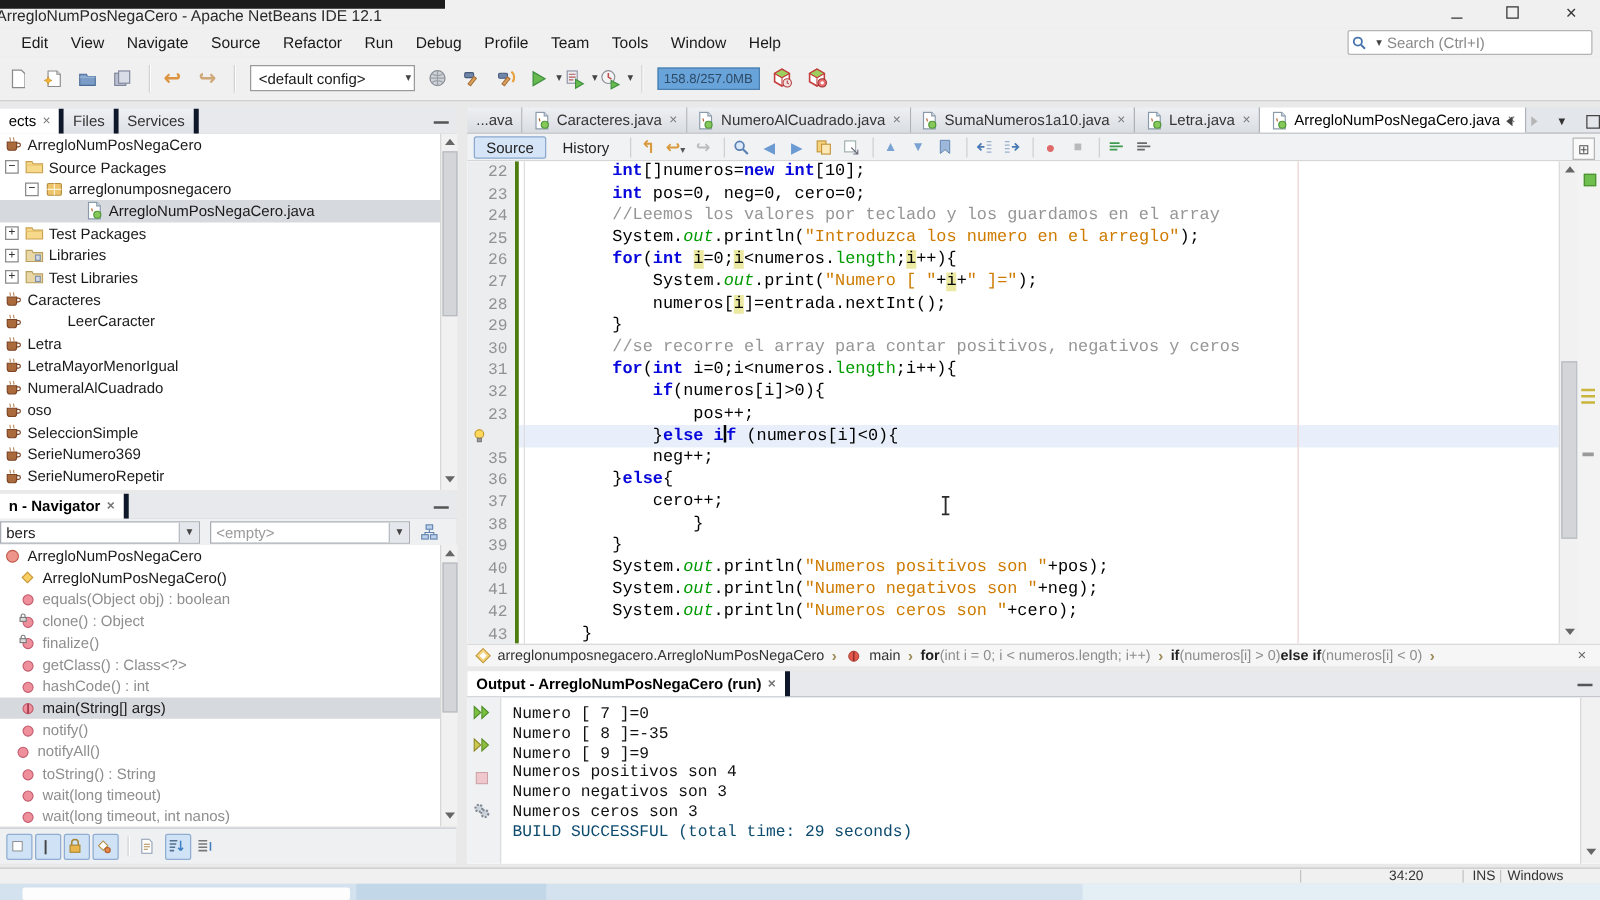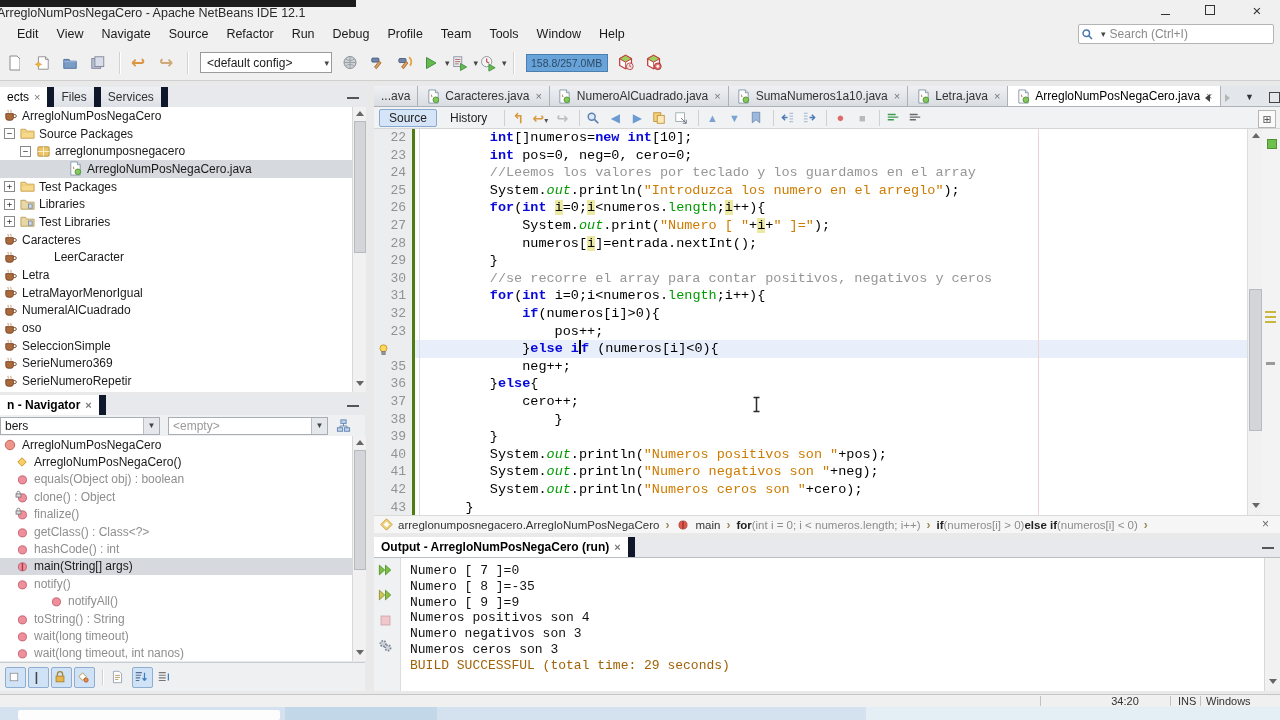--- a/index.html
+++ b/index.html
@@ -18,21 +18,21 @@
   #searchbox{left:1078px;top:24px;width:194px;height:18px;background:#fff;border:1px solid #b4b4b4;border-radius:2px;display:flex;align-items:center;font-size:12px;color:#8a8a8a;}
   #searchbox .ph{margin-left:4px;}
   #toolbar{left:0;top:45px;width:1280px;height:36px;background:#f0f0f0;border-bottom:1px solid #cfcfcf;display:flex;align-items:center;box-sizing:border-box;padding-left:2px;}
   .tbtn{height:26px;min-width:26px;display:flex;align-items:center;justify-content:center;margin:0 1px;}
   .tsep{width:1px;height:22px;background:#d2d2d2;margin:0 5px;border-right:1px solid #fff;}
   #configbox{width:122px;height:19px;background:#fff;border:1px solid #9a9a9a;font-size:12px;display:flex;align-items:center;justify-content:space-between;padding:0 2px 0 6px;margin:0 6px;}
   #membox{width:80px;height:16px;background:#68a3da;border:1px solid #4a7fae;color:#2e4b66;font-size:10.5px;display:flex;align-items:center;justify-content:center;margin:0 6px;}
   .dd{font-size:9px;color:#444;margin-left:2px;}
   
   .phead{background:#e7e9ec;border-bottom:1px solid #b9bdc4;display:flex;align-items:flex-end;}
-  .ptab{height:20px;display:flex;align-items:center;padding:0 7px;font-size:12px;background:linear-gradient(#eef0f3,#dde1e6);border-right:7px solid #0f172a;color:#333;}
+  .ptab{height:20px;display:flex;align-items:center;padding:0 7px;font-size:12px;background:linear-gradient(#eef0f3,#dde1e6);border-right:4px solid #0f172a;color:#333;}
   .ptab.active{background:#fff;color:#000;}
   .ptab .x{margin-left:5px;color:#777;font-size:11px;}
   .minbtn{margin-left:auto;margin-right:6px;margin-bottom:4px;width:12px;height:4px;border-top:2px solid #555;}
   .tree{background:#ffffff;overflow:hidden;position:absolute;}
   .trow{height:17.7px;display:flex;align-items:center;font-size:12px;white-space:nowrap;color:#1a1a1a;}
   .trow.sel{background:#d6d9de;}
   .trow.inherited{color:#8e8e8e;}
   .expander{width:9px;height:9px;border:1px solid #8a8a8a;background:#fff;display:inline-flex;align-items:center;justify-content:center;font-size:9px;line-height:7px;color:#333;margin-right:4px;flex:none;font-family:"DejaVu Sans Mono",monospace;}
   .icn{display:inline-flex;width:16px;height:15px;align-items:center;justify-content:center;margin-right:4px;flex:none;}
   .sbar{position:absolute;background:#f1f1f1;border-left:1px solid #d8d8d8;}
@@ -68,21 +68,21 @@
   .bc-sep{color:#9a8a55;font-weight:bold;margin:0 6px;font-size:12px;}
   .bc-b{color:#222;font-weight:bold;}
   .bc-g{color:#8d8d8d;}
   .bc-n{color:#333;}
   
   #outhead{left:374px;top:538px;width:906px;height:20px;background:#e7e9ec;border-bottom:1px solid #b9bdc4;display:flex;align-items:flex-end;box-sizing:border-box;}
   #outbody{left:374px;top:558px;width:906px;height:133px;background:#fff;overflow:hidden;}
   #outicons{position:absolute;left:0;top:0;width:27px;height:133px;background:#f0f1f3;border-right:1px solid #ddd;display:flex;flex-direction:column;align-items:center;padding-top:4px;box-sizing:border-box;}
   .outact{margin-bottom:7px;}
   .oline{position:absolute;left:36px;font-family:"Liberation Mono","DejaVu Sans Mono",monospace;font-size:13px;line-height:15.8px;white-space:pre;color:#111;}
-  .oline.green{color:#a16207;}
+  .oline.green{color:#0c4a6e;}
   
   #statusbar{left:0;top:694px;width:1280px;height:13px;background:#f0f0f0;border-top:1px solid #c6c6c6;font-size:11px;color:#333;box-sizing:border-box;}
   .st-sep{position:absolute;top:1px;width:1px;height:10px;background:#c2c2c2;}
   #taskbar{left:0;top:707px;width:1280px;height:13px;background:#d3e2ee;}
   .filterbtn{width:19px;height:19px;border:1px solid transparent;display:flex;align-items:center;justify-content:center;margin-right:2px;border-radius:2px;}
   .filterbtn.on{background:#cfe2f6;border-color:#8fadd0;}
   .combo{height:18px;background:#fff;border:1px solid #a9adb3;display:flex;align-items:center;font-size:12px;box-sizing:border-box;justify-content:space-between;padding-left:4px;}
   .combo .arr{width:15px;height:100%;background:#e4e7eb;border-left:1px solid #b9bdc4;display:flex;align-items:center;justify-content:center;font-size:8px;color:#444;}
   .tri-up{width:0;height:0;border-left:4px solid transparent;border-right:4px solid transparent;border-bottom:5px solid #666;display:inline-block;}
   .tri-down{width:0;height:0;border-left:4px solid transparent;border-right:4px solid transparent;border-top:5px solid #666;display:inline-block;}
@@ -537,21 +537,21 @@
           <span>main(String[] args)</span>
         </div>
         <div class="trow inherited" style="height: 17.4px; padding-left: 14px;">
           <span class="icn">
             <svg width="14" height="14" viewBox="0 0 16 16">
               <circle cx="8.5" cy="9" r="4.6" fill="#ef8f9c" stroke="#c05a6c"></circle>
             </svg>
           </span>
           <span>notify()</span>
         </div>
-        <div class="trow inherited" style="height: 17.4px; padding-left: 28px; margin-left: 20px;">
+        <div class="trow inherited" style="height: 17.4px; padding-left: 10px;">
           <span class="icn">
             <svg width="14" height="14" viewBox="0 0 16 16">
               <circle cx="8.5" cy="9" r="4.6" fill="#ef8f9c" stroke="#c05a6c"></circle>
             </svg>
           </span>
           <span>notifyAll()</span>
         </div>
         <div class="trow inherited" style="height: 17.4px; padding-left: 14px;">
           <span class="icn">
             <svg width="14" height="14" viewBox="0 0 16 16">

